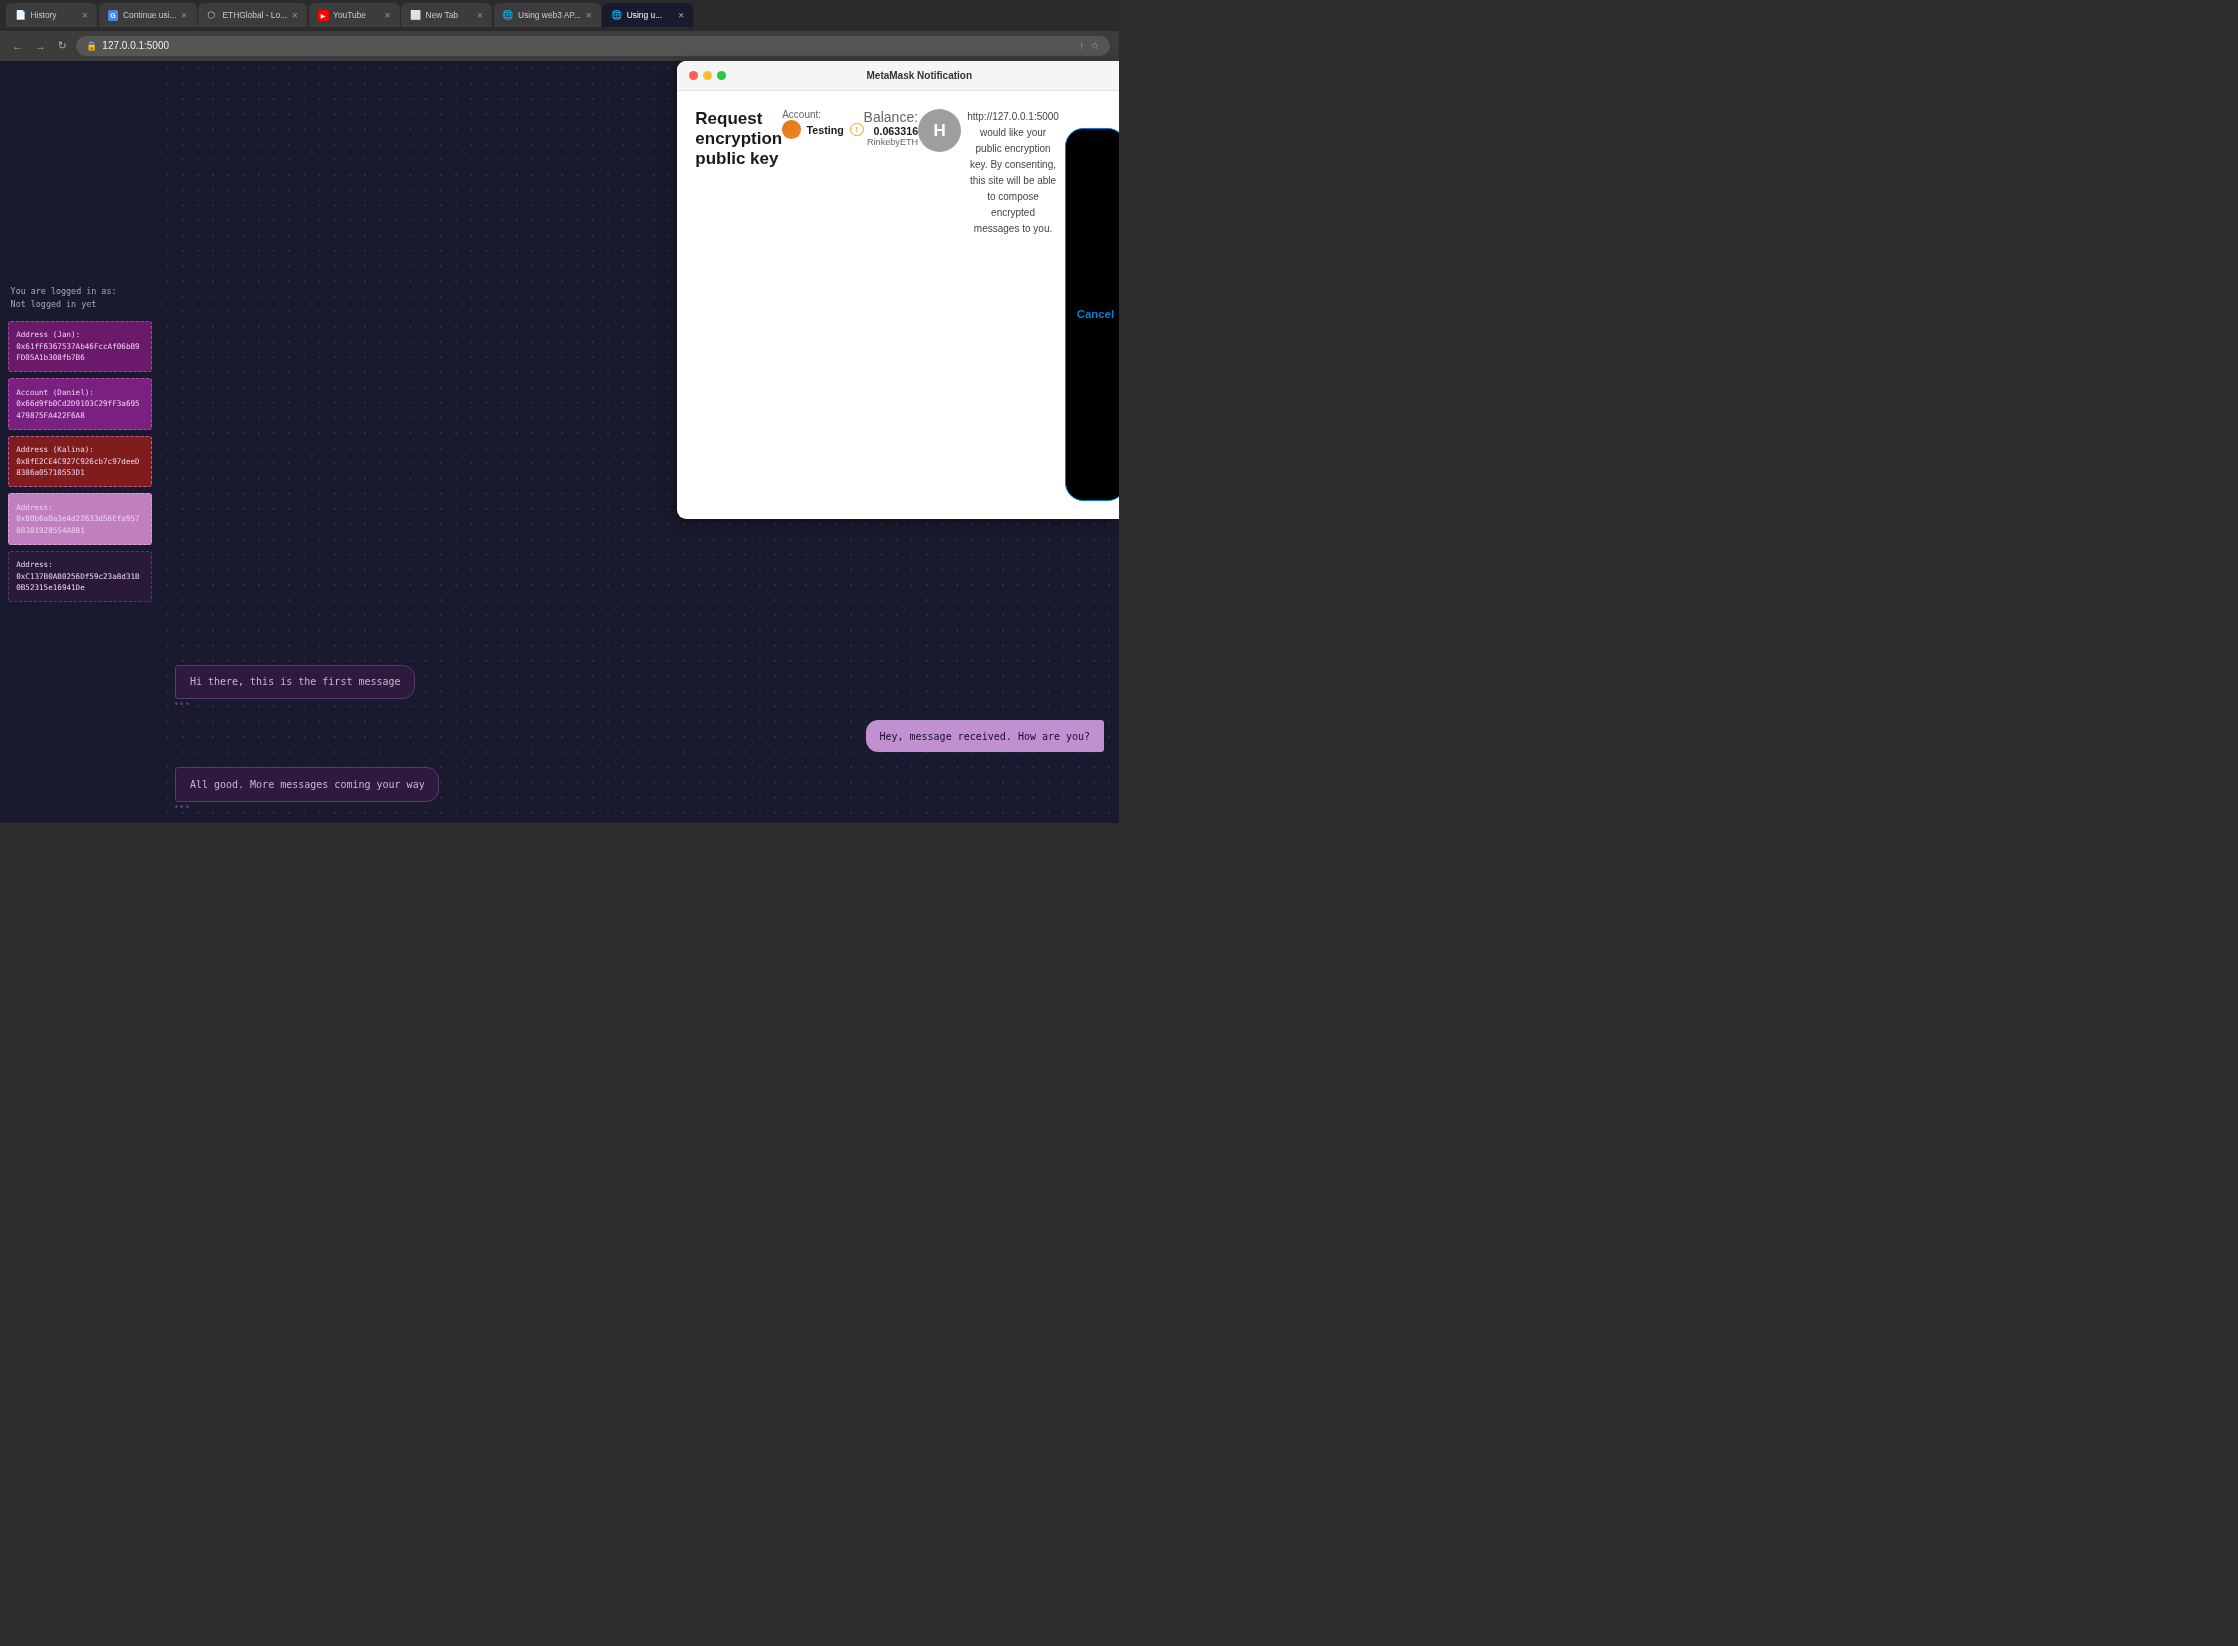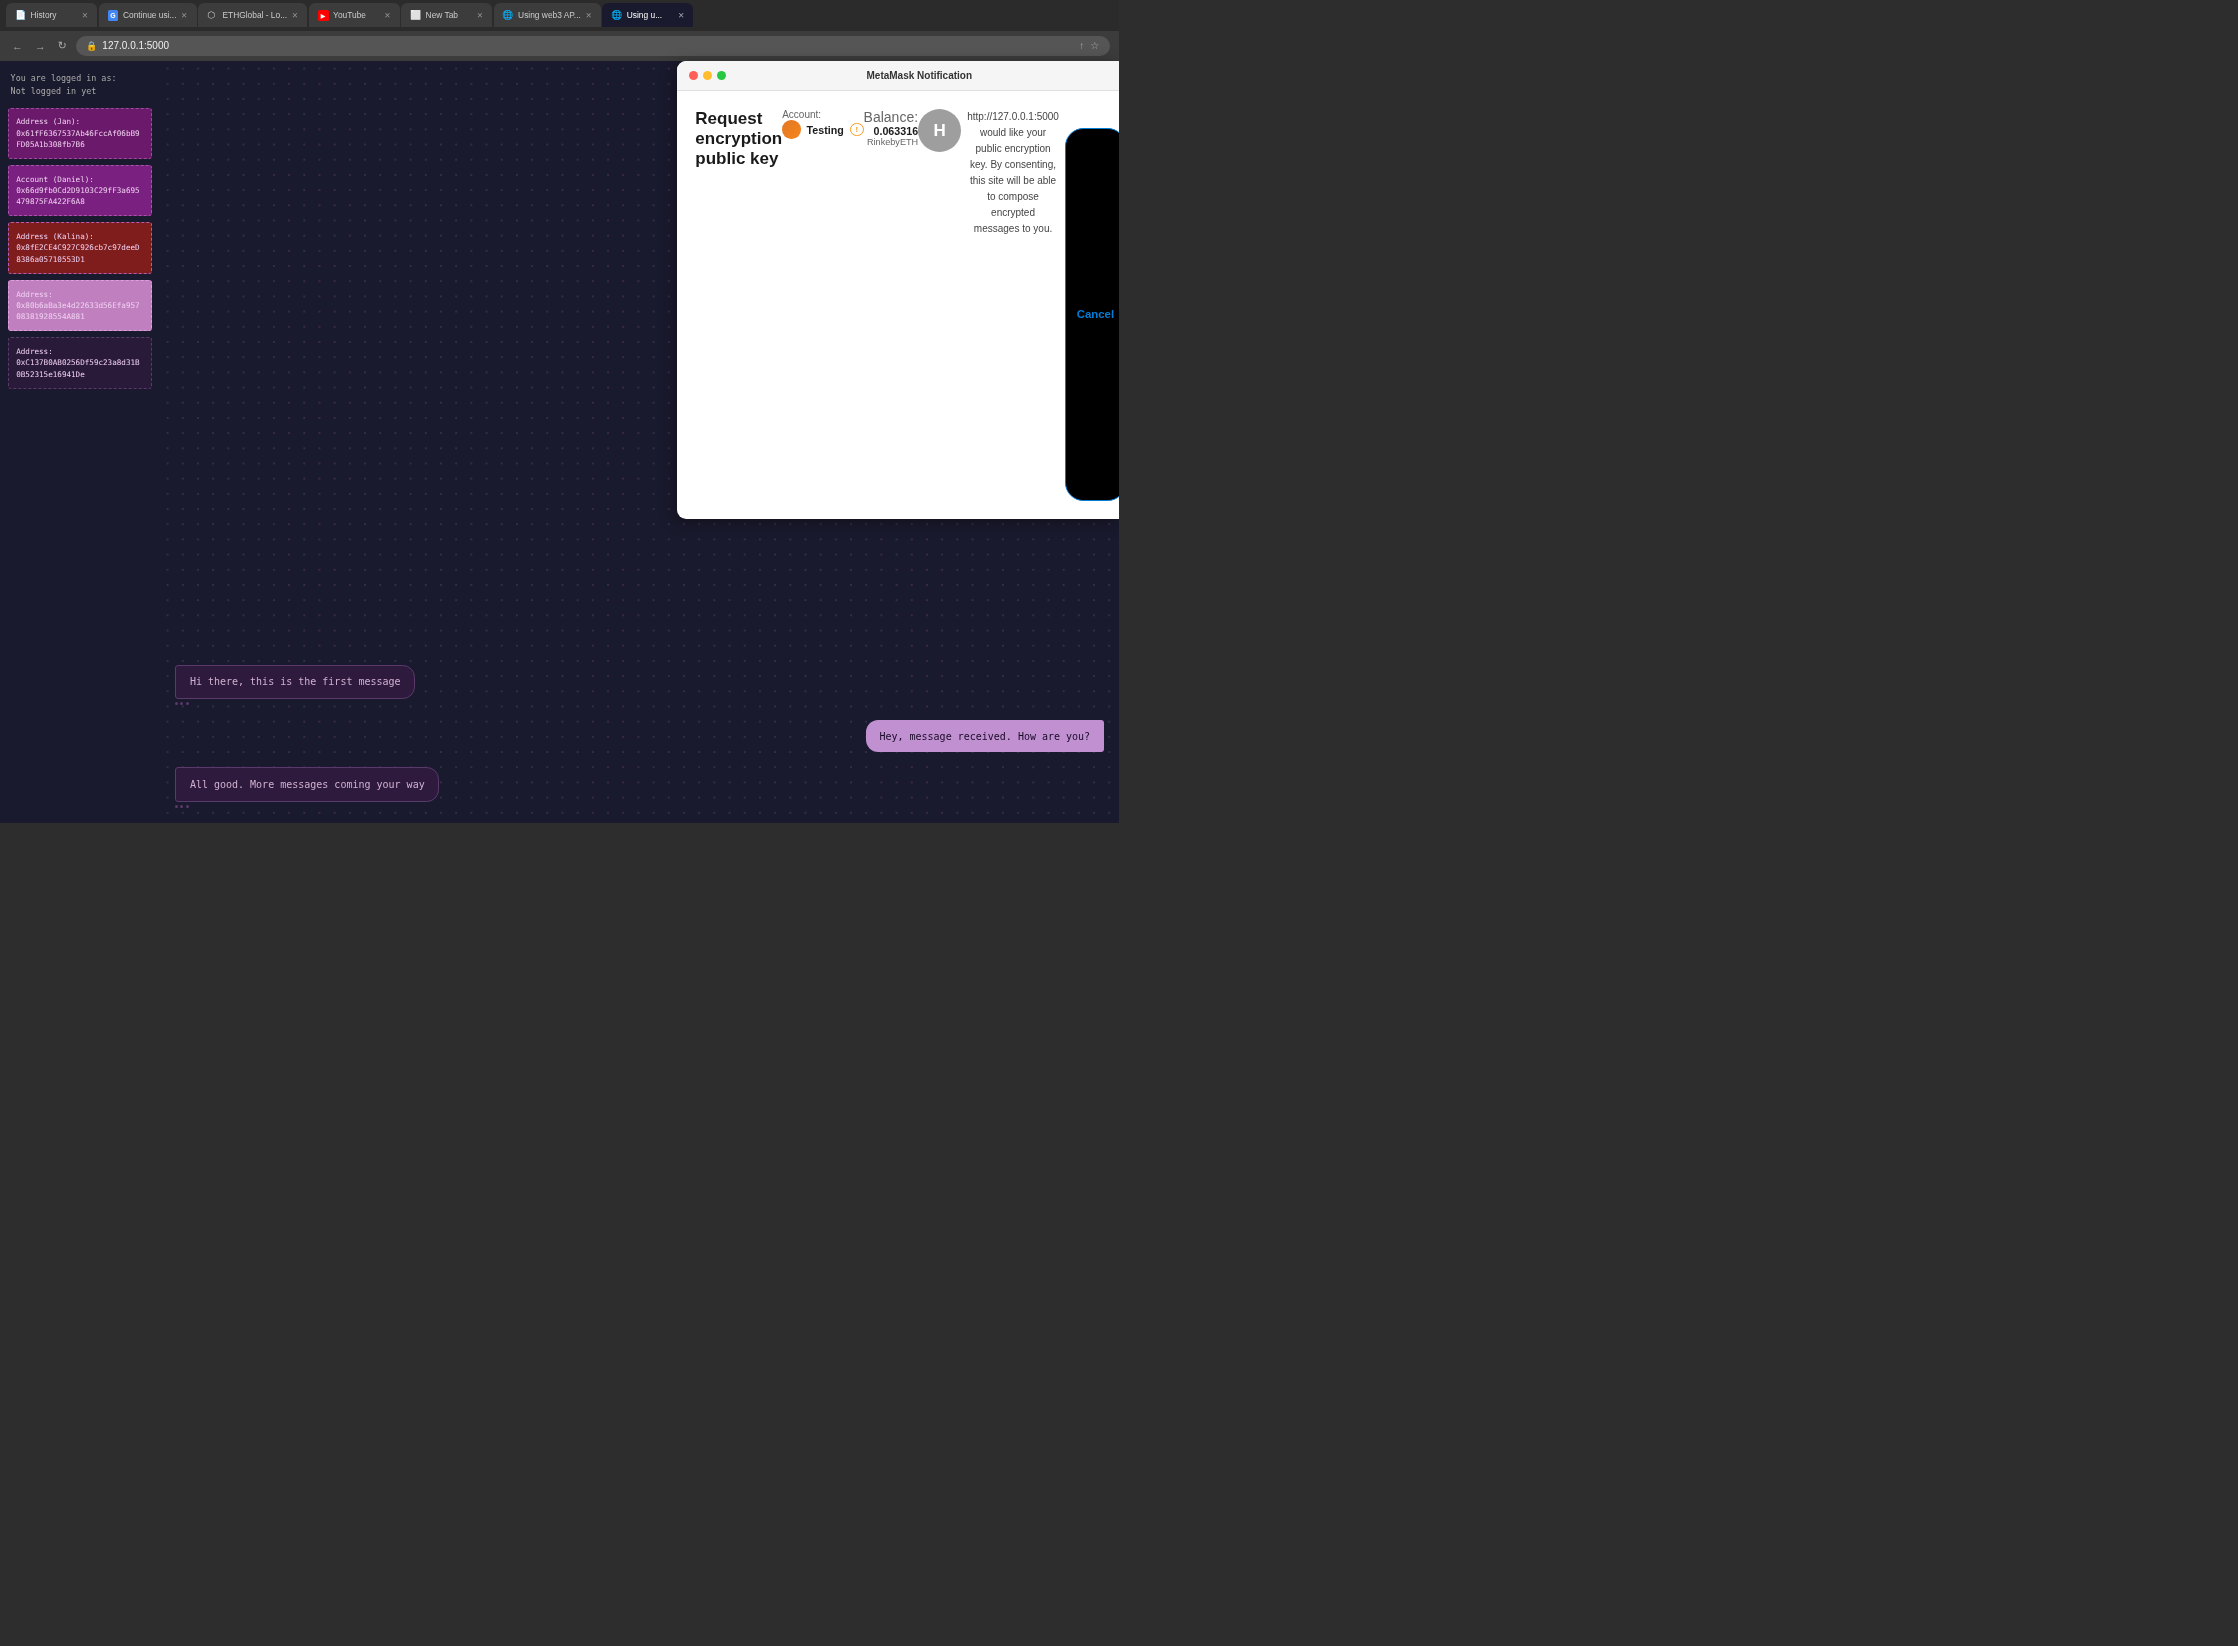--- a/index.html
+++ b/index.html
@@ -20,21 +20,21 @@
     .address-bar { display: flex; align-items: center; height: 30.5px; background: #3c3c3c; padding: 0 9.1px; gap: 6.1px; }
     .nav-btn { color: #aaa; font-size: 10.7px; cursor: pointer; padding: 3px; }
     .url-bar { flex: 1; background: #555; border-radius: 12.2px; padding: 4.6px 10.7px; color: #eee; font-size: 10px; display: flex; align-items: center; gap: 4.6px; }
     .url-text { font-size: 10px; color: #eee; }
     .url-icons { margin-left: auto; display: flex; gap: 6.1px; color: #aaa; font-size: 10px; }
 
     
     .main-content { display: flex; width: 100%; height: calc(100% - 61px); position: relative; }
 
     
-    .app-sidebar { width: 160px; background: #1a1a2e; height: 100%; padding: 7.6px; display: flex; flex-direction: column; gap: 6.1px; flex-shrink: 0; }
+    .app-sidebar { width: 160px; background: #1a1a2e; height: 100%; padding: 7.6px; display: flex; flex-direction: column; gap: 6.1px; flex-shrink: 0; justify-content: center; }
 
     .logged-in-text { color: #aaa; font-size: 8.4px; font-family: monospace; padding: 3px; line-height: 1.6; }
 
     .address-card { border: 0.8px dashed; border-radius: 3px; padding: 7.6px; cursor: pointer; }
     .address-card.purple-dark { background: #6b1a6b; border-color: #9b4d9b; }
     .address-card.purple-medium { background: #7a2080; border-color: #a855a8; }
     .address-card.purple-light { background: #7f1d1d; border-color: #b060b0; }
     .address-card.active { background: #c080c0; border-color: #e0a0e0; }
     .address-card.dark { background: #2a1a3a; border-color: #5a3a6a; }
     .address-card-text { color: #f0d0f0; font-size: 7.6px; font-family: monospace; line-height: 1.5; word-break: break-all; }

